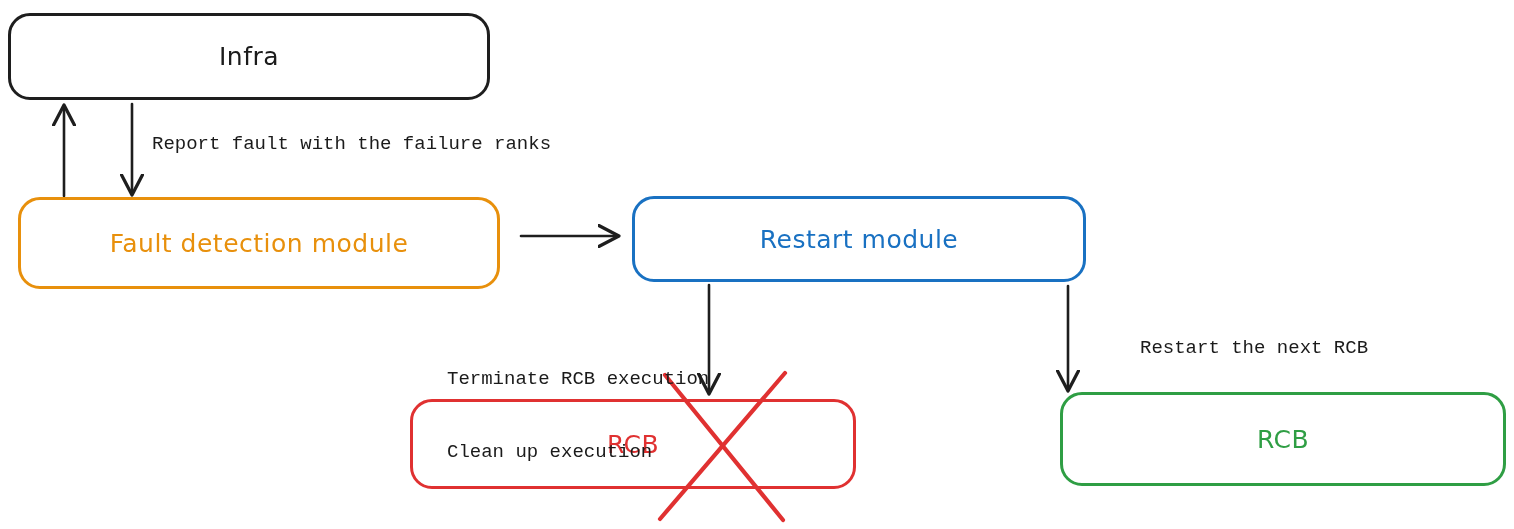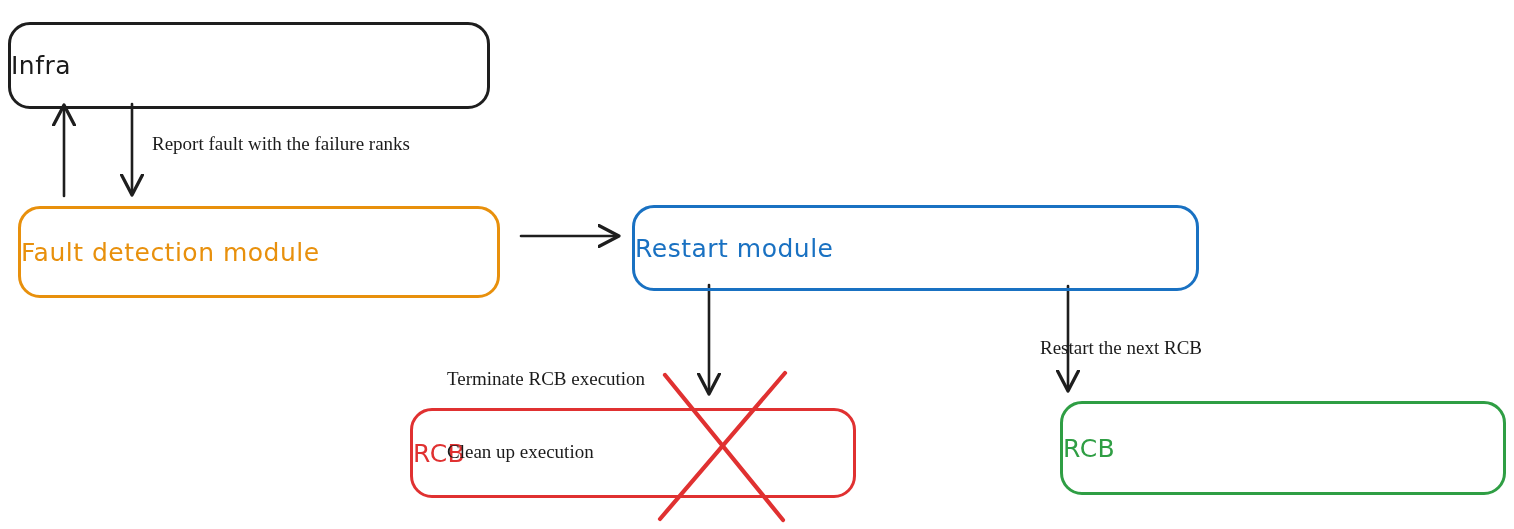--- a/index.html
+++ b/index.html
@@ -19,32 +19,32 @@
   }
   .node {
     position: absolute;
     box-sizing: border-box;
     border-style: solid;
     border-width: 3px;
     border-radius: 22px;
     background: transparent;
     display: flex;
     align-items: center;
-    margin-top: 9px;
+    justify-content: center;
   }
   .node-label {
     font-family: "DejaVu Sans", sans-serif;
     font-size: 25px;
     letter-spacing: 0.5px;
     white-space: nowrap;
     user-select: none;
   }
   .edge-label {
     position: absolute;
-    font-family: Liberation Serif, serif;
+    font-family: Liberation Mono, monospace;
     font-size: 19px;
     color: #1b1b1b;
     white-space: pre;
     line-height: 1.28;
     user-select: none;
   }
   .svg-layer {
     position: absolute;
     left: 0;
     top: 0;
@@ -56,33 +56,33 @@
     pointer-events: auto;
   }
 
   
   #node-infra      { left: 8px;    top: 13px;  width: 482px; height: 87px;  border-color: #1e1e1e; }
   #node-infra .node-label { color: #1b1b1b; }
 
   #node-fault      { left: 18px;    top: 197px; width: 482px; height: 92px;  border-color: #e8900c; }
   #node-fault .node-label { color: #e8900c; }
 
-  #node-restart    { left: 632px;  top: 196px; width: 567px; height: 86px;  border-color: #1971c2; }
+  #node-restart    { left: 632px;  top: 196px; width: 454px; height: 86px;  border-color: #1971c2; }
   #node-restart .node-label { color: #1971c2; }
 
   #node-rcb-failed { left: 410px;  top: 399px; width: 446px; height: 90px;  border-color: #e03131; }
   #node-rcb-failed .node-label { color: #e03131; }
 
   #node-rcb-next   { left: 1060px; top: 392px; width: 446px; height: 94px;  border-color: #2f9e44; }
   #node-rcb-next .node-label { color: #2f9e44; }
 
   
   #label-report     { left: 152px; top: 132px; }
   #label-terminate  { left: 447px; top: 318px; }
-  #label-restart-next { left: 1040px; top: 336px; }
+  #label-restart-next { left: 1140px; top: 336px; }
 </style>
 </head>
 <body>
 
 <div id="canvas">
 
   <svg class="svg-layer" viewBox="0 0 1514 529" xmlns="http://www.w3.org/2000/svg">
     <defs>
       <marker id="arrow-black" viewBox="0 0 12 12" refX="9" refY="6" markerWidth="9" markerHeight="9" orient="auto-start-reverse">
         <path d="M 0 0.5 L 10.5 6 L 0 11.5" fill="none" stroke="#1e1e1e" stroke-width="1.7" stroke-linecap="round" stroke-linejoin="round"></path>

